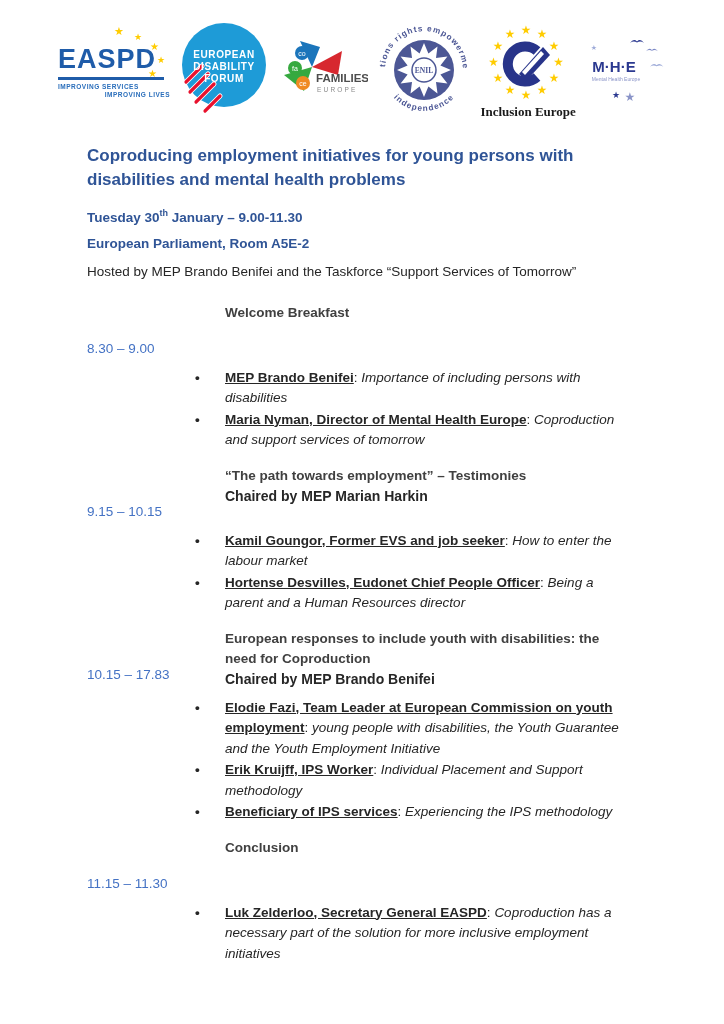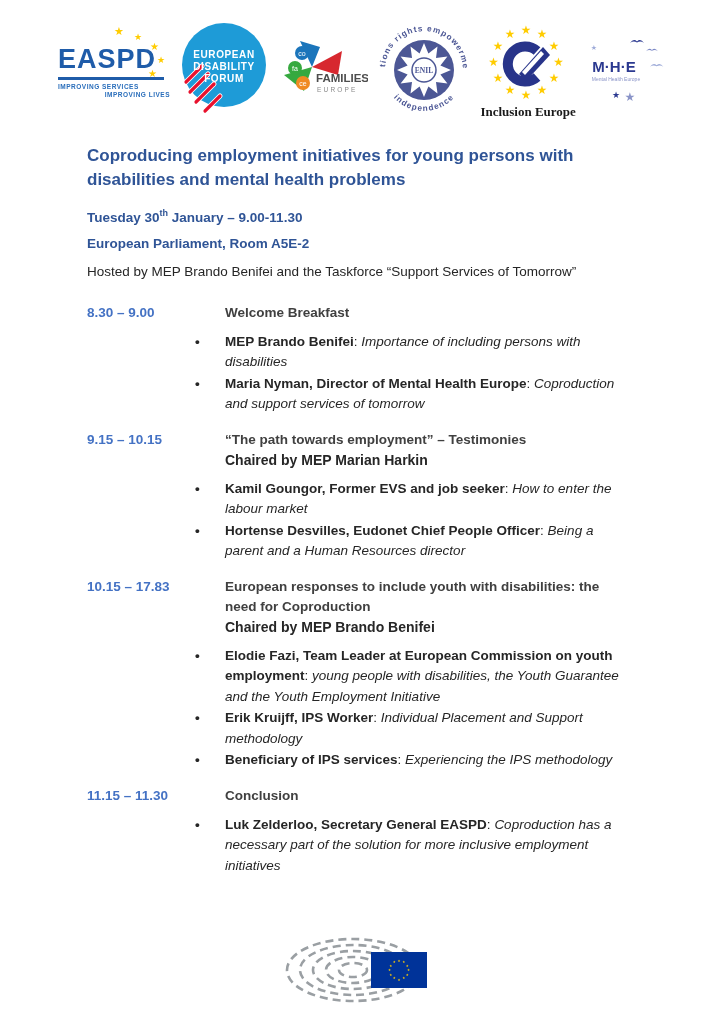--- a/index.html
+++ b/index.html
@@ -40,30 +40,30 @@
 
   
   .content{padding:14px 100px 0 87px;}
   .title{font-size:17px;line-height:24px;color:#2F5496;font-weight:bold;max-width:520px;margin:8px 0 12px;}
   .meta{color:#2F5496;font-weight:bold;font-size:13.5px;margin:8px 0;line-height:18px;}
   .meta sup{font-size:9px;}
   .hosted{font-size:13.5px;margin:10px 0 0;color:#262626;line-height:18px;}
 
   #schedule{margin-top:22px;}
   .session{display:flex;margin-top:15px;}
-  .time{width:138px;color:#4472C4;font-weight:bold;font-size:13.5px;flex-shrink:0;line-height:20px;}
+  .time{width:138px;color:#4472C4;font-weight:normal;font-size:13.5px;flex-shrink:0;line-height:20px;margin-top:36px;}
   .sbody{flex:1;}
   .stitle{color:#404040;font-weight:bold;font-size:13.5px;max-width:415px;line-height:20px;}
   .chair{font-weight:bold;font-size:14px;color:#262626;line-height:20px;}
 
   ul.bullets{list-style:none;margin:9px 0 0 108px;padding:0;}
   .bullets li{display:flex;margin:1px 0;font-size:13.5px;line-height:20.5px;}
   .dot{width:30px;font-weight:bold;flex-shrink:0;}
   .btext{max-width:420px;}
-  .btext b{font-weight:bold;}
+  .btext b{font-weight:bold;text-decoration:underline;}
   .btext i{font-style:italic;}
 
   
   .ep{margin-top:54px;text-align:center;}
   .ep svg{display:inline-block;}
   .hidden-defs{position:absolute;width:0;height:0;overflow:hidden;}
 </style>
 </head>
 <body>
 

